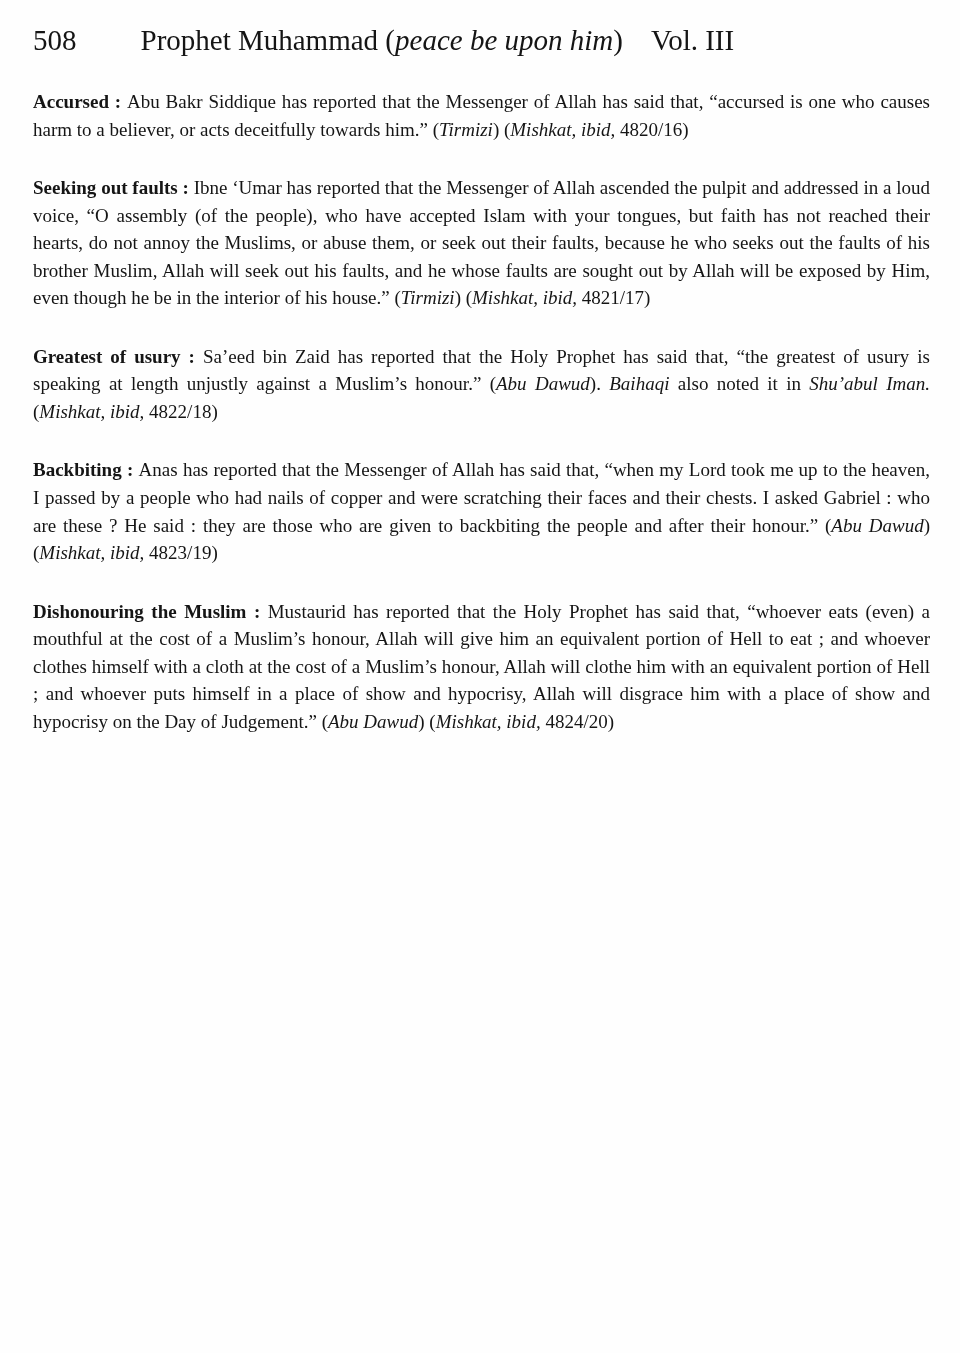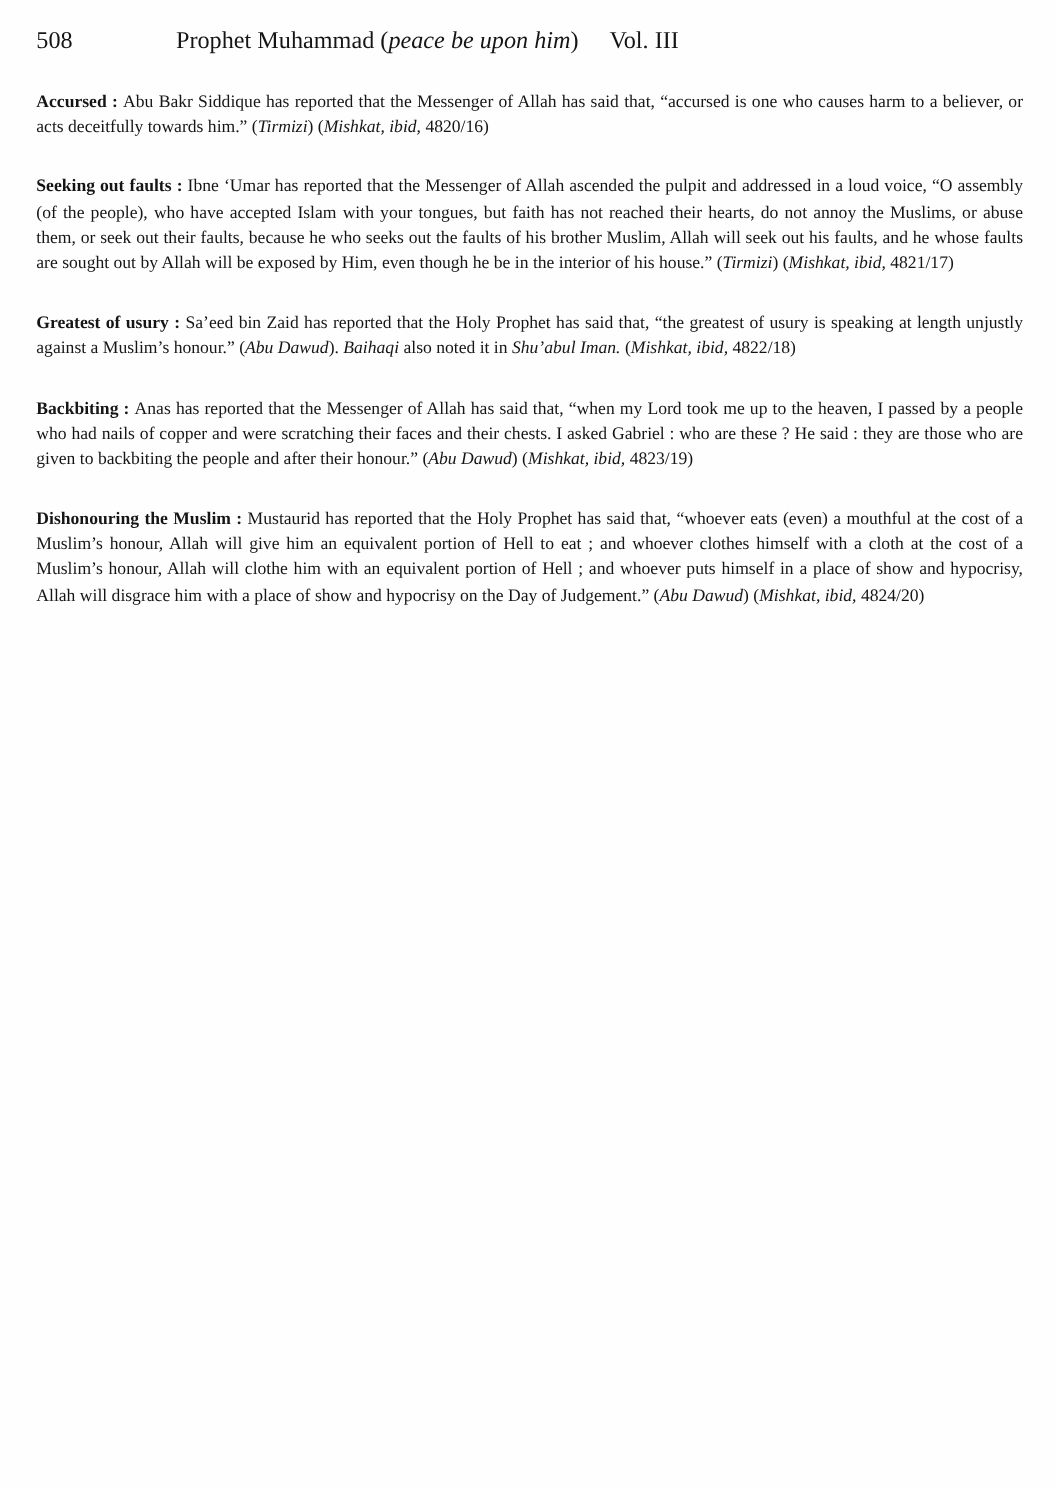--- a/index.html
+++ b/index.html
@@ -17,35 +17,35 @@
   .page {
     box-sizing: border-box;
     width: 960px;
     height: 1353px;
     padding: 24px 30px 0 33px;
     background: #fefefe;
   }
   .page-header {
     display: flex;
     align-items: baseline;
-    font-size: 22px;
+    font-size: 29px;
     white-space: nowrap;
   }
   .page-header .title {
-    margin-left: 94px;
+    margin-left: 64px;
   }
   .page-header .volume {
     margin-left: 28px;
   }
   .content {
     margin-top: 20px;
   }
   p.para {
     margin: 31px 0 0 0;
-    font-size: 16px;
+    font-size: 19px;
     line-height: 1.45;
     text-align: justify;
   }
   p.para b.head {
     font-weight: bold;
   }
   .it {
     font-style: italic;
   }
 </style>

